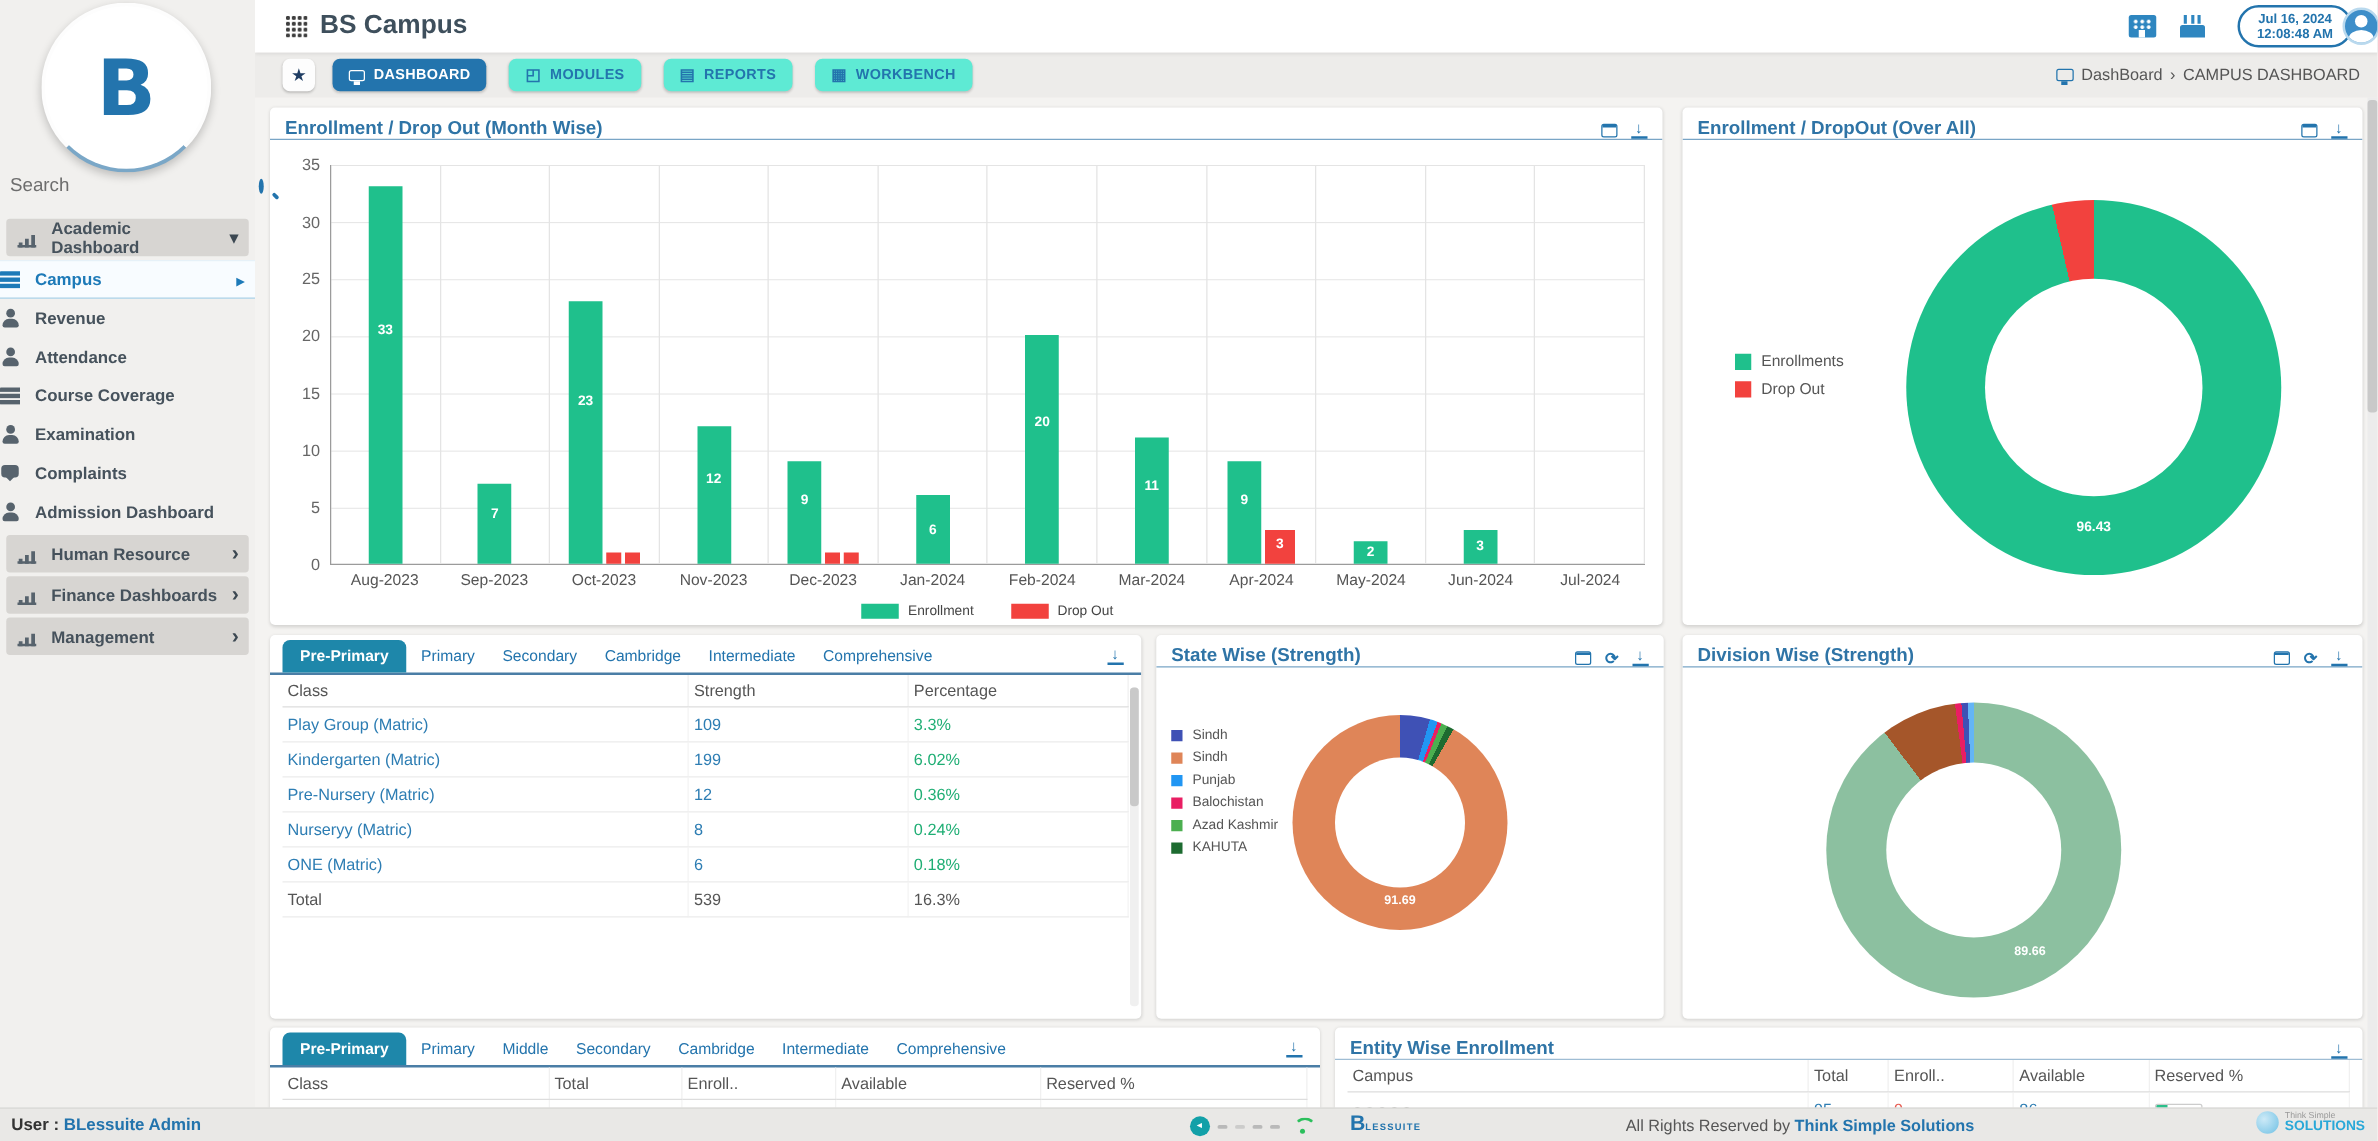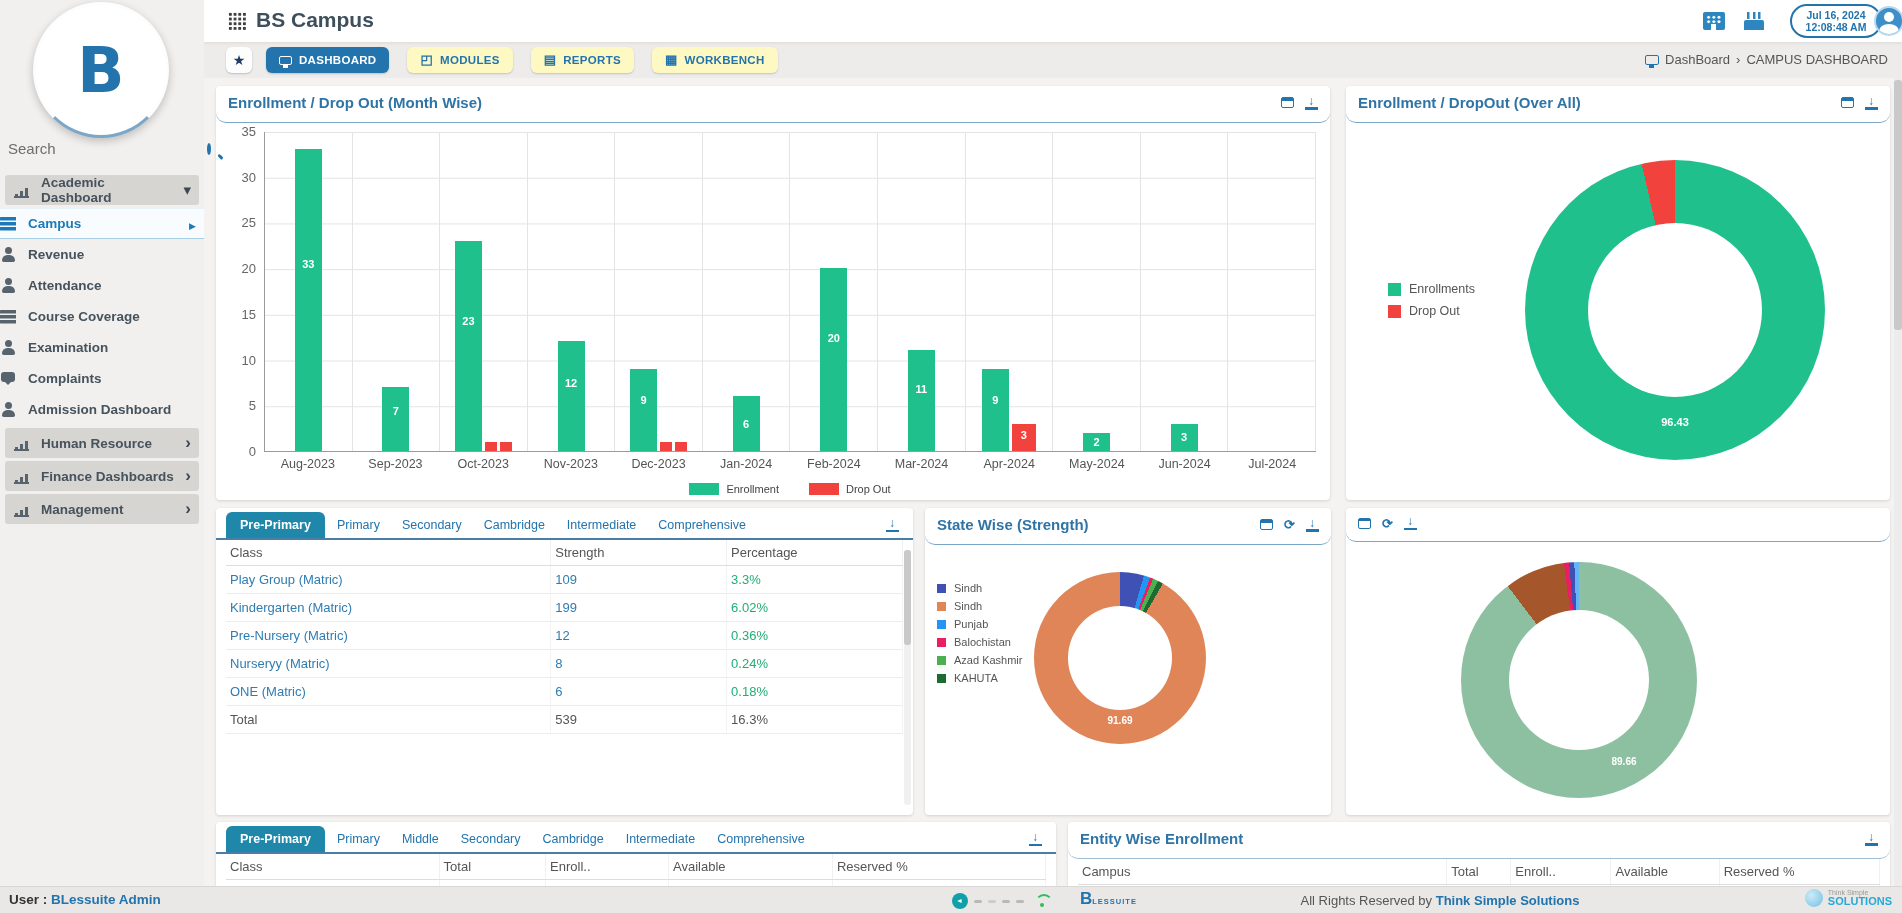--- a/index.html
+++ b/index.html
@@ -59,36 +59,36 @@
   .avatar { position:absolute; left:1670px; top:6px; width:30px; height:30px; border-radius:50%; background:#3d8ec9; overflow:hidden; border:2px solid #b9d9ee; cursor:pointer; }
   .avatar::before { content:""; position:absolute; left:8px; top:4px; width:10px; height:10px; border-radius:50%; background:#fff; }
   .avatar::after { content:""; position:absolute; left:3px; top:16px; width:20px; height:14px; border-radius:50%; background:#fff; }
 
   
   #tabbar { position:absolute; left:204px; top:42px; width:1698px; height:36px; background:#edecea; }
   .star-btn { position:absolute; left:22px; top:5px; width:26px; height:26px; background:#fdfdfd; border-radius:6px; box-shadow:0 1px 2px rgba(0,0,0,.2);
     display:flex; align-items:center; justify-content:center; color:#1f3d63; font-size:14px; cursor:pointer; }
   #main-tabs { position:absolute; left:62px; top:5px; display:flex; gap:18px; }
   .tb { height:26px; border:none; border-radius:6px; padding:0 13px; font-size:11.5px; font-weight:bold; letter-spacing:.3px;
-    background:#fef9c3; color:#2374ad; box-shadow:0 1px 2px rgba(0,0,0,.18); display:flex; align-items:center; gap:7px; cursor:pointer; font-family:inherit; }
+    background:#5eead4; color:#2374ad; box-shadow:0 1px 2px rgba(0,0,0,.18); display:flex; align-items:center; gap:7px; cursor:pointer; font-family:inherit; }
   .tb.active { background:#2374ad; color:#fff; }
   .tbi { display:inline-block; line-height:1; }
   .tbi[data-ti="monitor"] { width:13px; height:9px; border:1.6px solid currentColor; border-radius:2px; position:relative; }
   .tbi[data-ti="monitor"]::after { content:""; position:absolute; left:2.5px; bottom:-4px; width:5px; height:2.5px; background:currentColor; }
   .tbi[data-ti="cube"]::before { content:"◰"; font-size:13px; }
   .tbi[data-ti="doc"]::before { content:"▤"; font-size:13px; }
   .tbi[data-ti="grid"]::before { content:"▦"; font-size:13px; }
   #breadcrumb { position:absolute; right:14px; top:10px; display:flex; align-items:center; gap:6px; font-size:13px; color:#555; }
   #breadcrumb .mon { width:14px; height:10px; border:1.6px solid #2374ad; border-radius:2px; position:relative; display:inline-block; }
   #breadcrumb .mon::after { content:""; position:absolute; left:3px; bottom:-4px; width:5px; height:2.5px; background:#2374ad; }
   #breadcrumb a { color:#555; text-decoration:none; cursor:pointer; }
 
   
   .card { position:absolute; background:#fff; border-radius:4px; box-shadow:0 1px 3px rgba(0,0,0,.14); overflow:hidden; }
-  .chead { display:flex; align-items:center; padding:8px 12px 11px; border-bottom:1px solid #79a5c6;border-radius:10px; }
+  .chead { display:flex; align-items:flex-end; padding:8px 12px 0; border-bottom:1px solid #79a5c6; }
   .ctitle { font-size:15px; font-weight:bold; color:#2f74a6; flex:1; }
   .cicons { display:flex; gap:11px; align-items:center; }
   .i-window { width:13px; height:11px; border:1.6px solid #2374ad; border-radius:2px; position:relative; cursor:pointer; }
   .i-window::before { content:""; position:absolute; left:0; right:0; top:0; height:2.5px; background:#2374ad; }
   .i-dl { position:relative; width:13px; height:14px; cursor:pointer; color:#2374ad; }
   .i-dl::before { content:"↓"; font-weight:bold; font-size:12px; position:absolute; left:3px; top:-2px; }
   .i-dl::after { content:""; position:absolute; left:0; right:0; bottom:0; height:2.5px; background:#2374ad; }
   .i-refresh { color:#2374ad; font-size:13px; line-height:13px; cursor:pointer; }
   .i-refresh::before { content:"⟳"; font-weight:bold; }
 
@@ -561,20 +561,21 @@
         </div>
       </div>
     <div class="donut" style="left: 109px; top: 64px; width: 172px; height: 172px; background: conic-gradient(rgb(63, 81, 181) 0deg, rgb(63, 81, 181) 16.2deg, rgb(33, 150, 243) 16.2deg, rgb(33, 150, 243) 20.52deg, rgb(233, 30, 99) 20.52deg, rgb(233, 30, 99) 22.68deg, rgb(76, 175, 80) 22.68deg, rgb(76, 175, 80) 26.28deg, rgb(29, 107, 48) 26.28deg, rgb(29, 107, 48) 29.92deg, rgb(223, 133, 88) 29.92deg, rgb(223, 133, 88) 360deg);">
       <div class="hole" style="inset:34px;"></div>
     </div>
     <div class="dlab" style="left:109px; top:207px; width:172px; font-size:10px;">91.69</div>
   </section>
 
   <section class="card" id="card-division">
     <div class="chead">
+      <span class="ctitle">Division Wise (Strength)</span>
       <span class="cicons">
         <span class="i-window"></span>
         <span class="i-refresh"></span>
         <span class="i-dl"></span>
       </span>
     </div>
     <div class="donut" style="left: 115px; top: 54px; width: 236px; height: 236px; background: conic-gradient(rgb(140, 192, 160) 0deg, rgb(140, 192, 160) 322.78deg, rgb(165, 86, 42) 322.78deg, rgb(165, 86, 42) 352.66deg, rgb(233, 30, 99) 352.66deg, rgb(233, 30, 99) 355.18deg, rgb(63, 81, 181) 355.18deg, rgb(63, 81, 181) 357.7deg, rgb(100, 181, 246) 357.7deg, rgb(100, 181, 246) 360deg);">
       <div class="hole" style="inset:48px;"></div>
     </div>
     <div class="dlab" style="left:160px; top:248px; width:236px; font-size:10px;">89.66</div>

